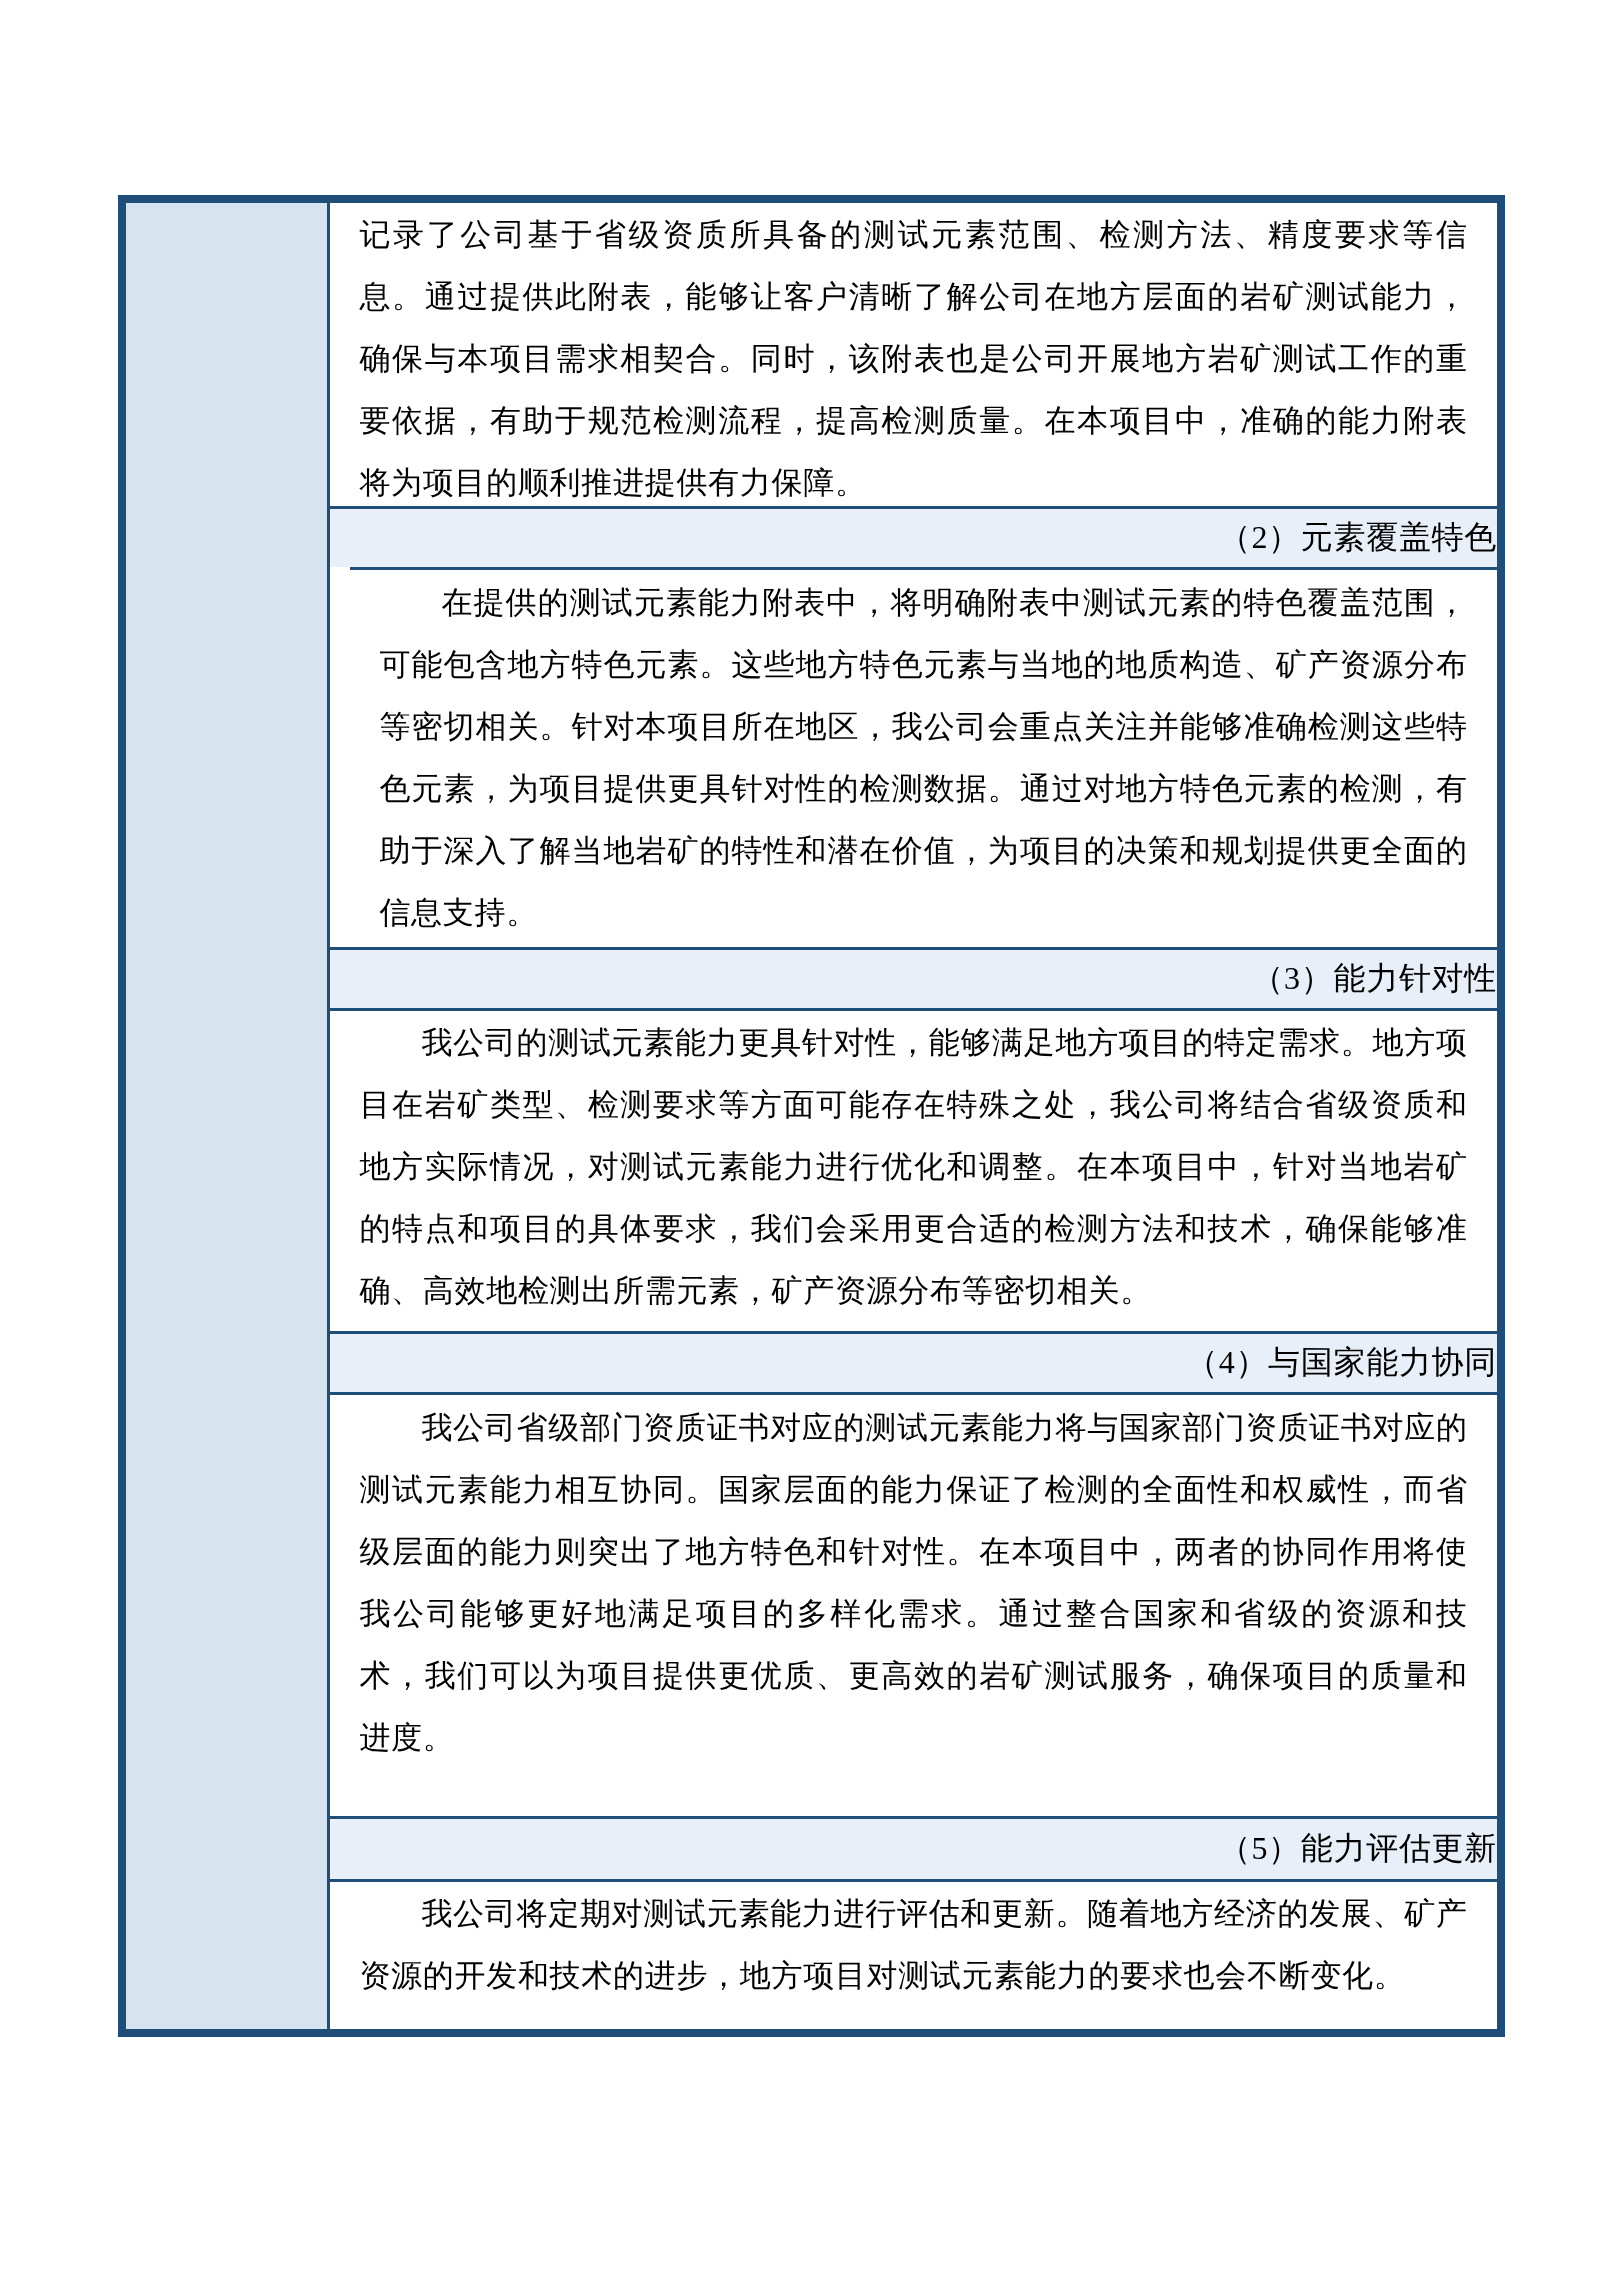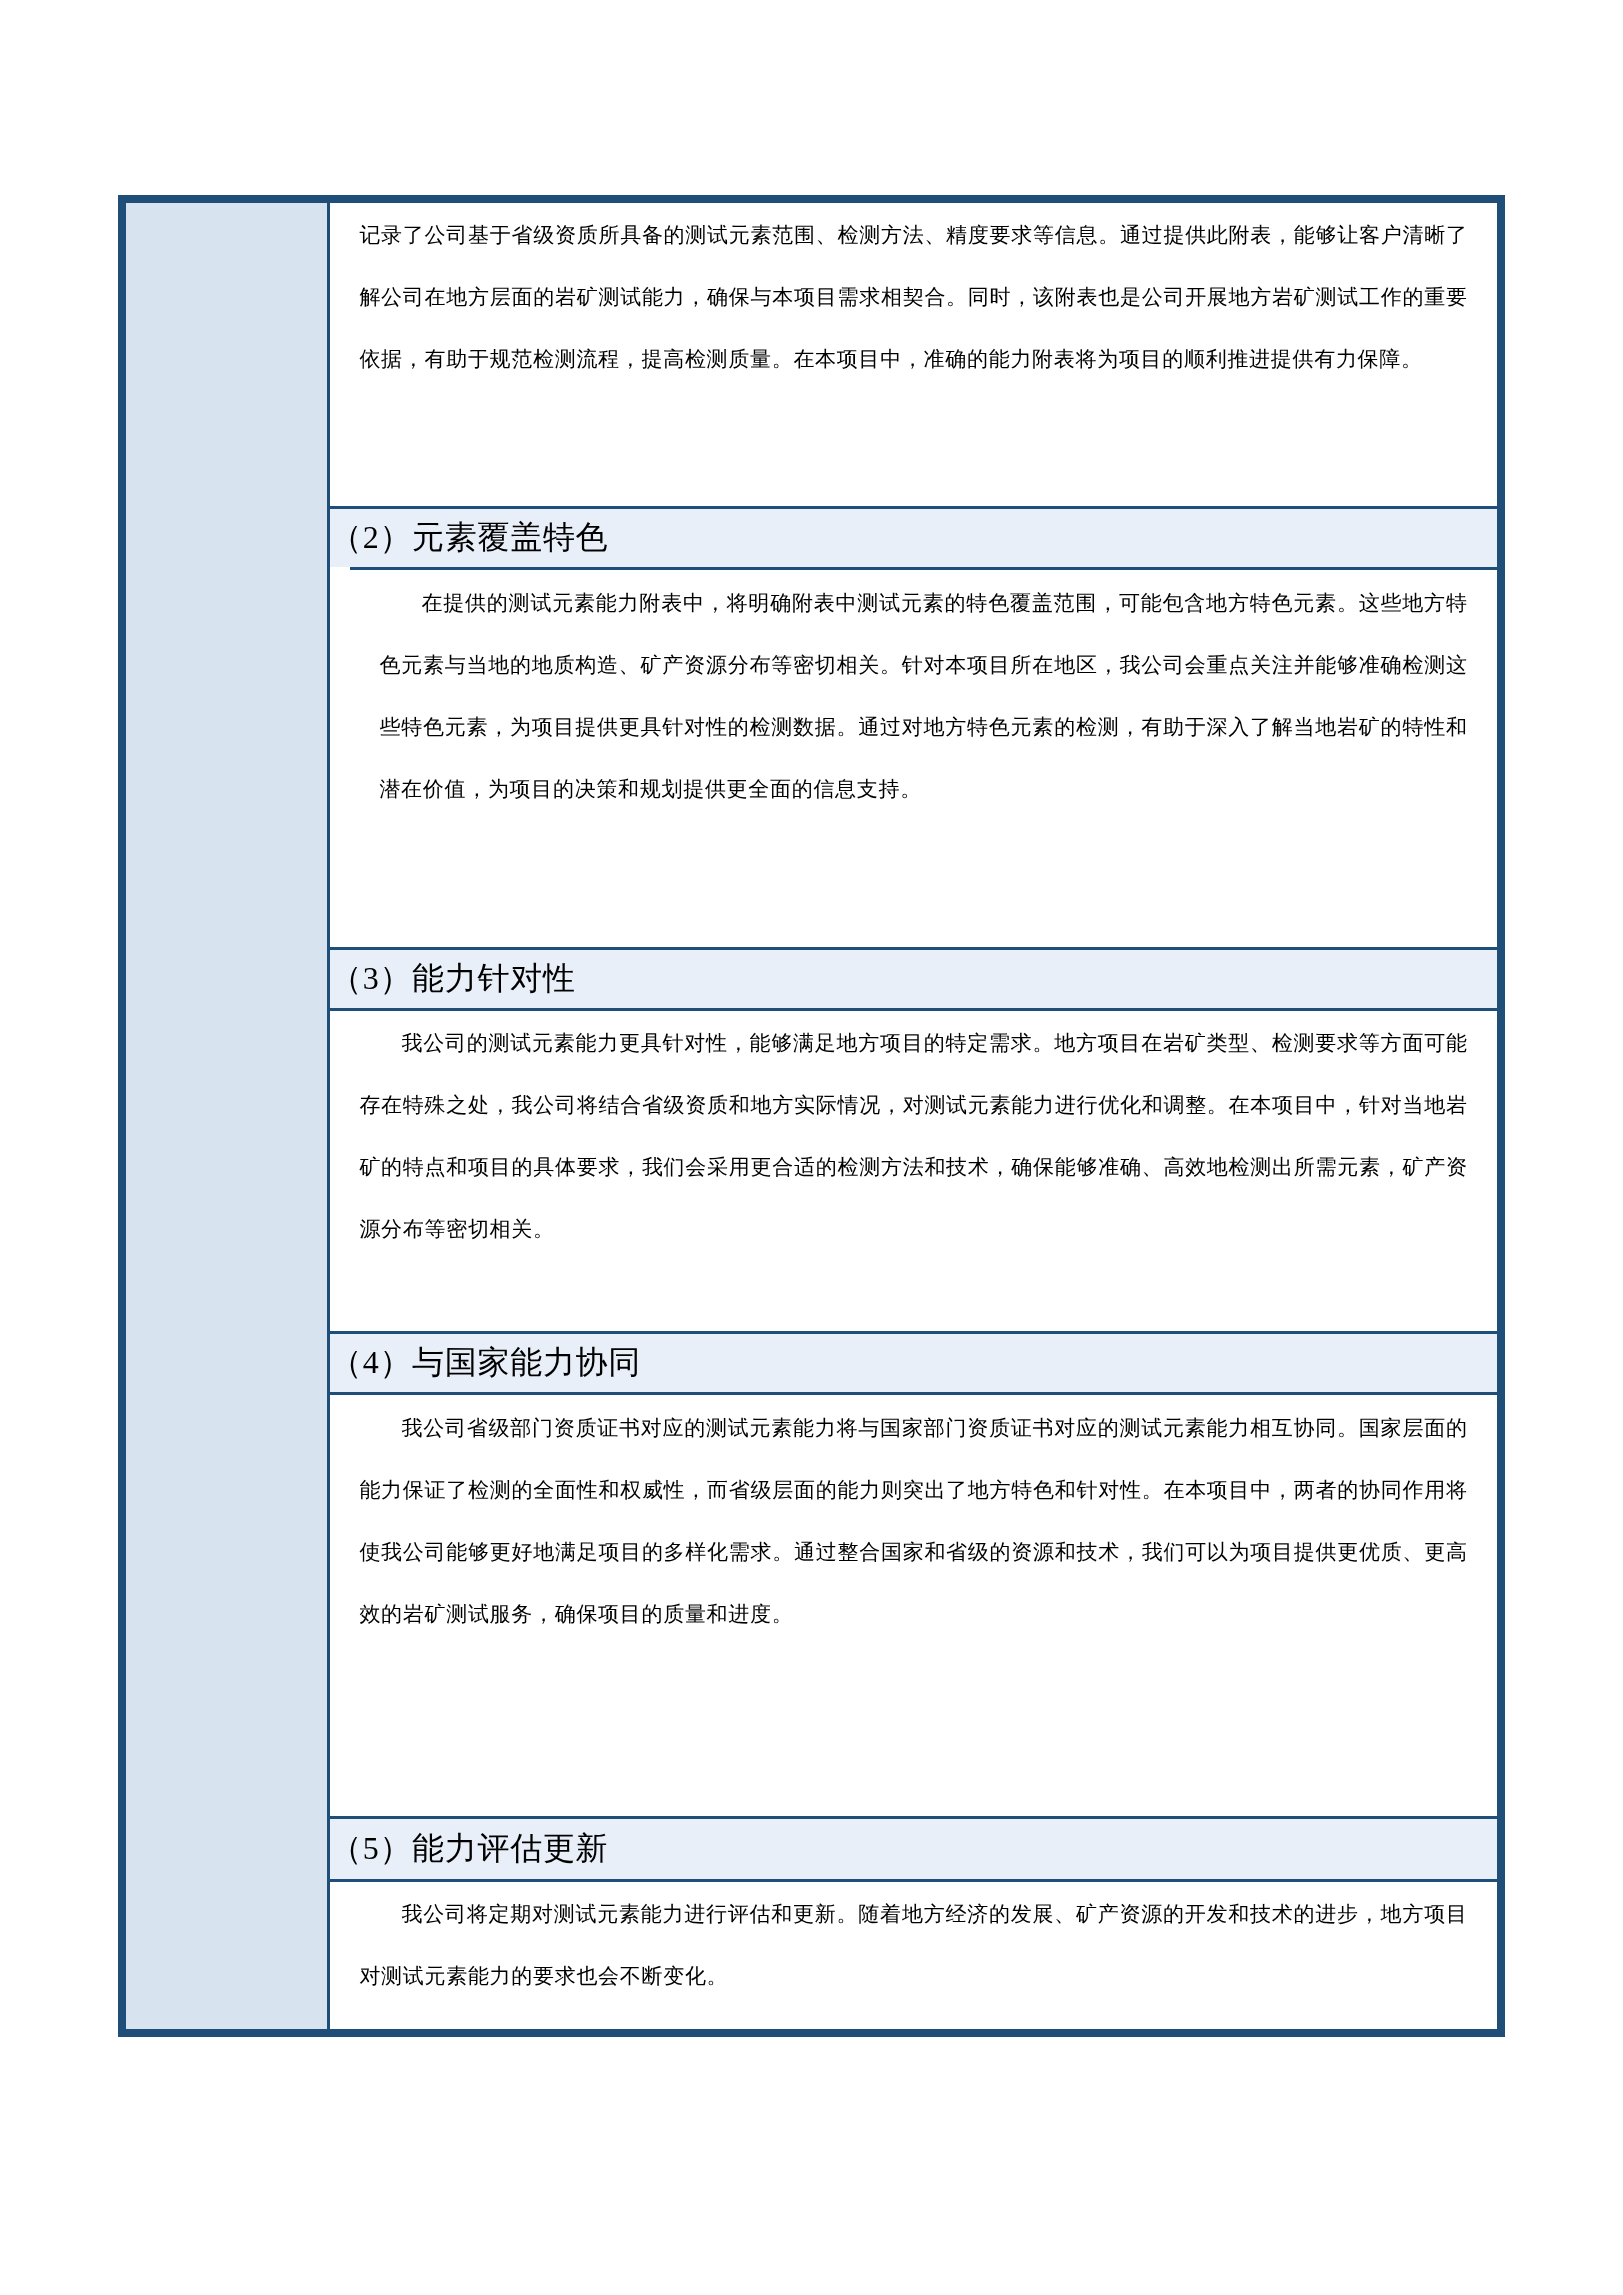--- a/index.html
+++ b/index.html
@@ -50,34 +50,34 @@
   .row {
     box-sizing: border-box;
     overflow: hidden;
   }
   .row + .row { border-top: 3.9px solid var(--border); }
   .row.body {
     background: var(--body-bg);
     padding: 1.3px 29.4px 0 29.4px;
   }
   .row.body p {
-    font-size: 21px;
+    font-size: 31px;
     letter-spacing: 0.7px;
     line-height: 62px;
     text-align: justify;
     text-align-last: left;
     text-indent: 2em;
     color: var(--text);
   }
   .row.body p.noindent { text-indent: 0; }
   .row.header {
     background: var(--header-bg);
     display: flex;
     align-items: center;
-    justify-content: flex-start;
+    justify-content: flex-end;
   }
   .row.header span {
     font-size: 32px;
     letter-spacing: 0.7px;
     color: var(--text);
     white-space: nowrap;
   }
   
   .r0 { height: 315px; }
   .r1 { height: 64px; }

